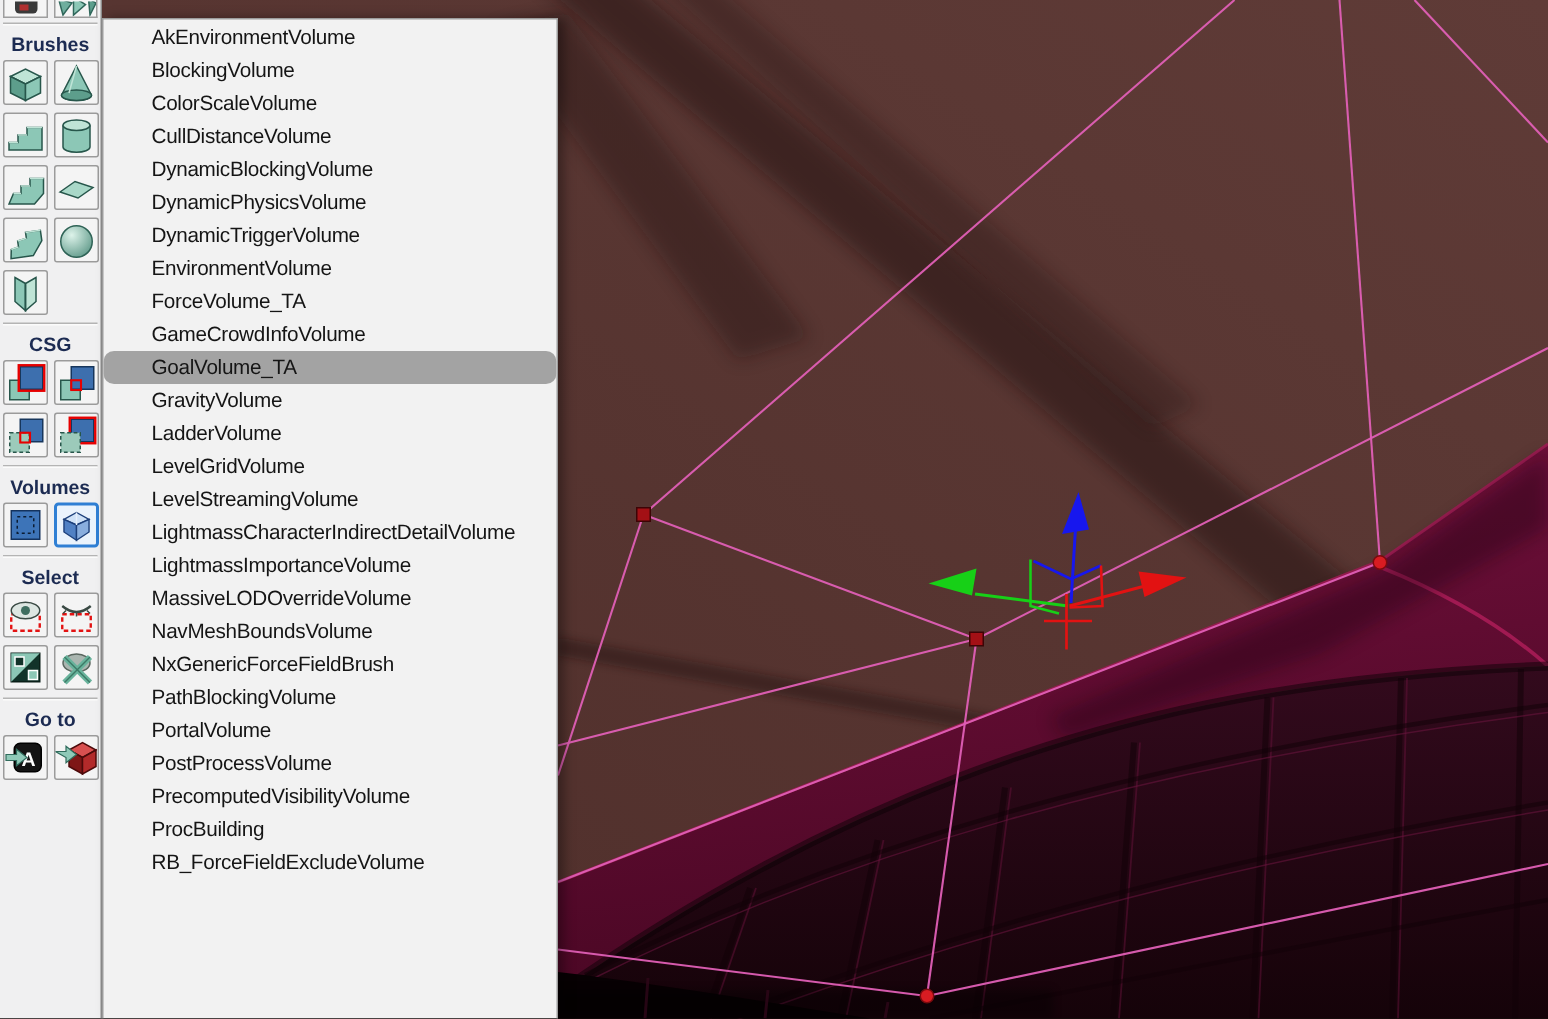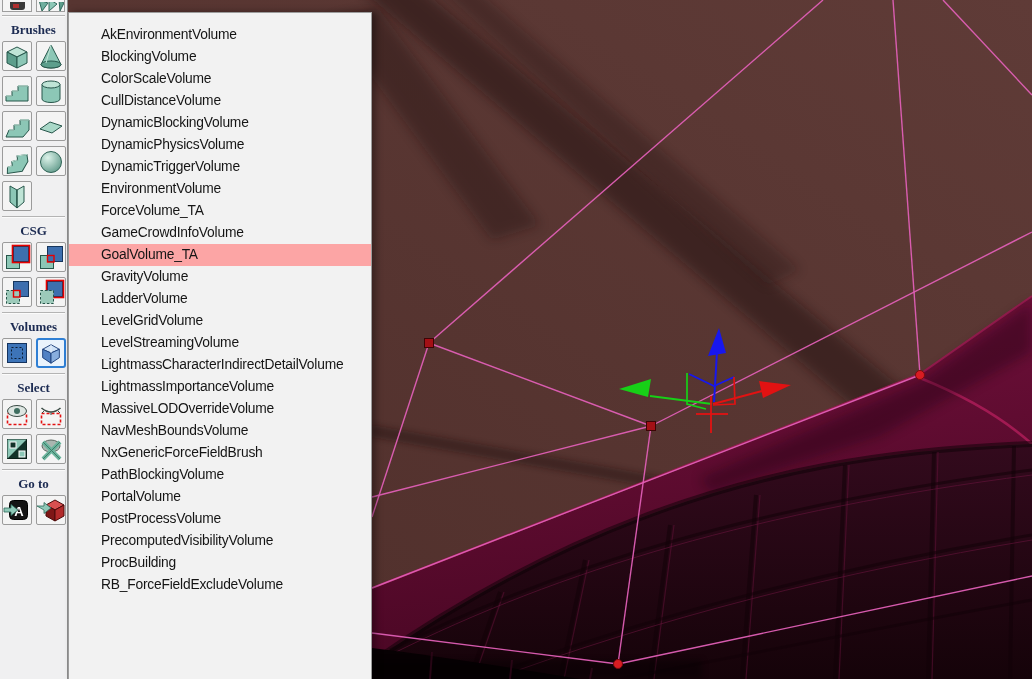--- a/index.html
+++ b/index.html
@@ -6,33 +6,33 @@
   body{width:1032px;height:679px;position:relative;overflow:hidden;background:#000;
        font-family:"Liberation Sans",sans-serif;}
   #scene{position:absolute;left:0;top:0;z-index:0;}
   
   #toolbar{position:absolute;left:0;top:0;width:68px;height:679px;background:#f0f0f1;
            border-right:1px solid #8e8e8e;box-sizing:border-box;z-index:2;}
   .stub-row{height:12px;display:flex;gap:4px;padding:0 2px;overflow:hidden;}
   .stub{width:30px;height:12px;border:1px solid #9e9e9e;border-top:none;background:#f5f5f5;
         box-sizing:border-box;overflow:hidden;position:relative;}
   .tsep{height:0;border-top:1px solid #b4b4b4;border-bottom:1px solid #fbfbfb;margin:3px 2px;}
-  .tlabel{font-size:13px;font-weight:600;color:#1c2b52;text-align:center;padding:2px 0 3px;font-family:Liberation Serif, serif;}
+  .tlabel{font-size:13px;font-weight:600;color:#1c2b52;text-align:center;padding:2px 0 3px;}
   .trow{display:flex;gap:4px;justify-content:flex-start;padding:0 2px;margin-bottom:5px;}
   .tbtn{width:30px;height:30px;background:#f4f4f4;border:1px solid #9b9b9b;border-radius:2px;
         box-sizing:border-box;display:flex;align-items:center;justify-content:center;padding:0;cursor:pointer;}
   .tbtn.active{border:2px solid #2f7fd4;background:#eaf3fc;border-radius:3px;}
   .tbtn svg{display:block;}
   
   #menu{position:absolute;left:68px;top:12px;width:304px;height:667px;background:#f2f2f2;
         border:1px solid #9c9c9c;border-bottom:none;box-sizing:border-box;z-index:3;
-        box-shadow:4px 0 7px rgba(0,0,0,.35);overflow:hidden;padding-top:11px;}
+        box-shadow:4px 0 7px rgba(0,0,0,.35);overflow:hidden;padding-top:1px;}
   .mitem{height:22px;line-height:22px;padding-left:32px;font-size:13.8px;letter-spacing:-0.2px;
          color:#151515;white-space:nowrap;cursor:default;}
-  .mitem.selected{background:#fca5a5;}
+  .mitem.selected{background:#a3a3a3;border-radius:7px;}
 </style>
 </head>
 <body>
 
 <svg id="scene" width="1032" height="679" viewBox="0 0 1032 679">
   <defs>
     <linearGradient id="ceil" x1="1" y1="0" x2="0" y2="1">
       <stop offset="0" stop-color="#5f3b37"></stop>
         <stop offset="1" stop-color="#4e2e2a"></stop>
     </linearGradient>

